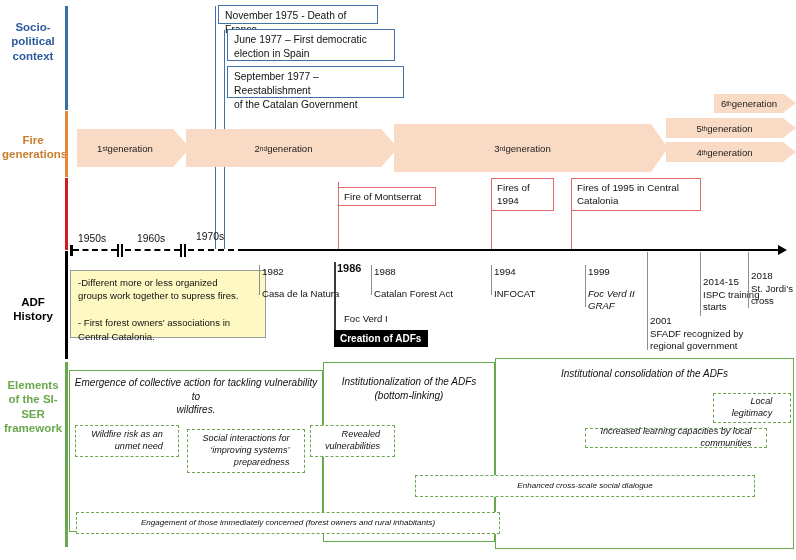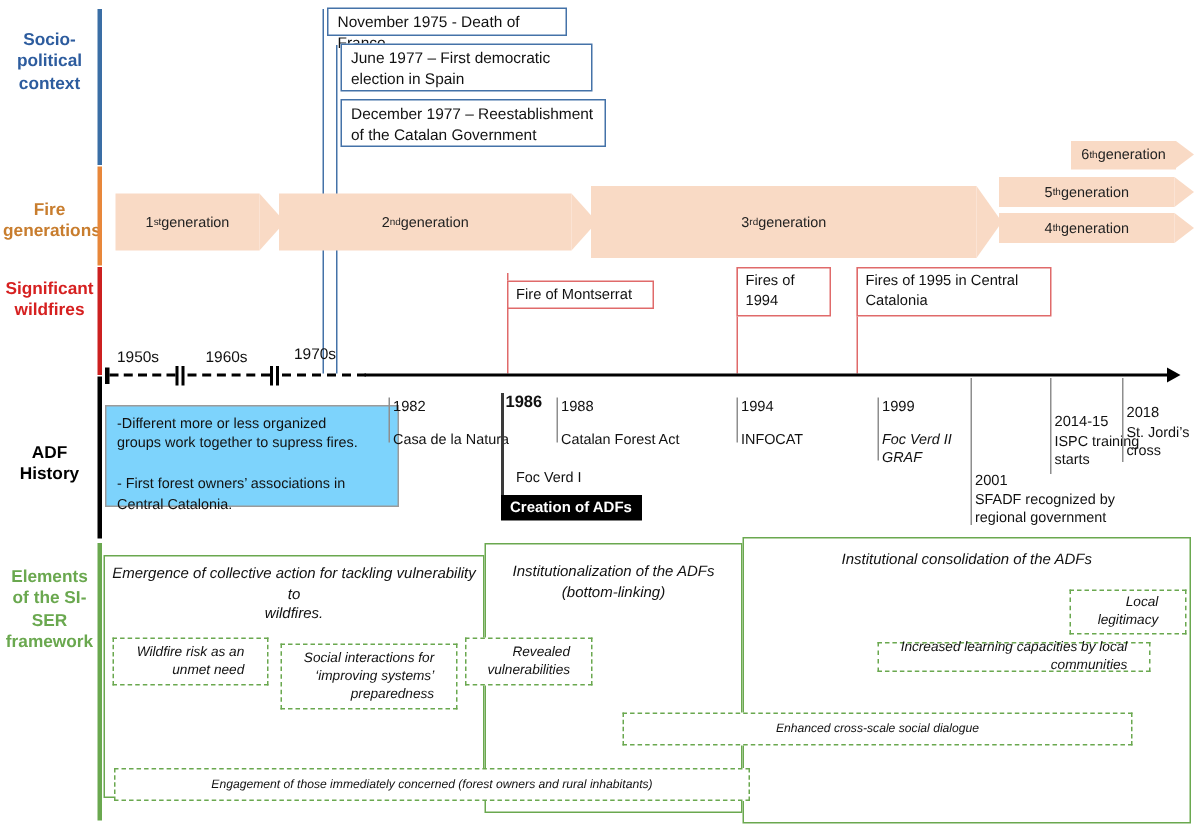--- a/index.html
+++ b/index.html
@@ -99,21 +99,21 @@
   .ev-year { position:absolute; font-size:9.8px; color:#111; white-space:nowrap; }
   .ev-year.bold { font-weight:bold; font-size:11px; }
   .ev-desc { position:absolute; font-size:9.6px; color:#111; line-height:1.3; white-space:pre-line; }
   .ev-desc.ital { font-style:italic; }
   .creation-badge {
     position:absolute; background:#000; color:#fff;
     font-size:10px; font-weight:bold; padding:3px 7px 3px 6px;
     white-space:nowrap;
   }
   .adf-note {
-    position:absolute; border:1px solid #9b9b9b; background:#7dd3fc;
+    position:absolute; border:1px solid #9b9b9b; background:#fef9c3;
     font-size:9.6px; line-height:1.4; color:#111;
     padding:5px 7px; white-space:pre-line;
   }
   .adf-vbar { position:absolute; background:#000; width:2.5px; }
 
   
   .green-panel {
     position:absolute;
     border:1.5px solid #6aa84f;
     background:#ffffff;
@@ -138,42 +138,40 @@
 </head>
 <body>
 
 <div id="stage">
 
   <div class="rowlabel rl-socio" style="left:2px; top:20px; width:62px;">Socio-
 political
 context</div>
   <div class="rowlabel rl-fire" style="left:2px; top:133px; width:62px;">Fire
 generations</div>
-  <div class="rowlabel rl-wild" style="left:2px; top:186px; width:62px;">Significant
-wildfires</div>
   <div class="rowlabel rl-adf" style="left:2px; top:295px; width:62px;">ADF
 History</div>
   <div class="rowlabel rl-elem" style="left:2px; top:378px; width:62px;">Elements
 of the SI-
 SER
 framework</div>
 
   <div class="vbar" style="left:65px; top:6px; width:2.5px; height:104px; background:#3a6ea5;"></div>
   <div class="vbar" style="left:65px; top:111px; width:2.5px; height:66px; background:#e8873a;"></div>
   <div class="vbar" style="left:65px; top:178px; width:2.5px; height:72px; background:#cc2020;"></div>
   <div class="adf-vbar" style="left:65px; top:251px; width:2.5px; height:108px;"></div>
   <div class="vbar" style="left:65px; top:362px; width:2.5px; height:185px; background:#6aa84f;"></div>
 
   <div class="socio-line" style="left:215px; top:6px; height:243px;"></div>
   <div class="socio-line" style="left:224px; top:30px; height:219px;"></div>
 
   <div class="socio-box" style="left:218px; top:5px; width:160px; height:19px;">November 1975 - Death of Franco</div>
   <div class="socio-box" style="left:227px; top:29px; width:168px; height:32px;">June 1977 – First democratic
 election in Spain</div>
-  <div class="socio-box" style="left:227px; top:66px; width:177px; height:32px;">December 1977 – Reestablishment
+  <div class="socio-box" style="left:227px; top:66px; width:177px; height:32px;">September 1977 – Reestablishment
 of the Catalan Government</div>
 
   <div class="gen-arrow" style="left:77px; top:129px; width:113px; height:38px; --hh:19px;">
     <div class="body" style="width:96px;"></div>
     <div class="head" style="left:96px;"></div>
     <div class="lbl" style="width:96px;">
       <span>1</span>
         <sup>st</sup>
         <span> generation</span>
     </div>

